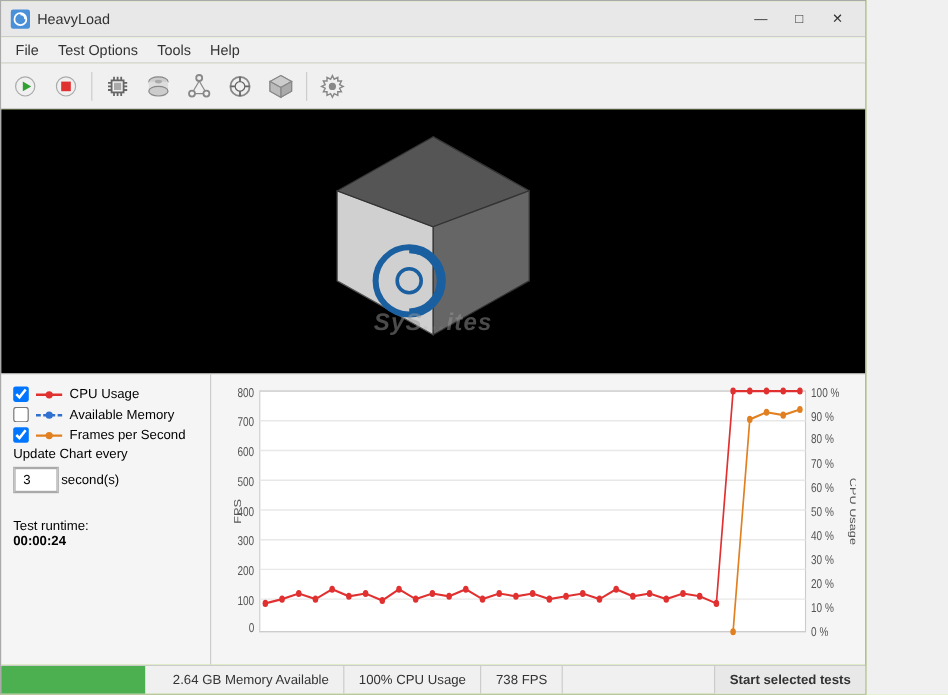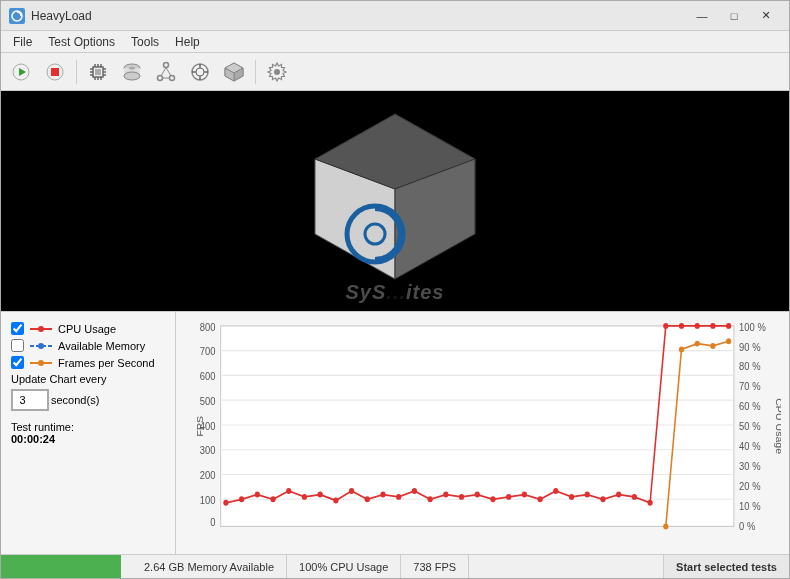--- a/index.html
+++ b/index.html
@@ -5,21 +5,21 @@
     * { margin: 0; padding: 0; box-sizing: border-box; }
     body {
       width: 790px;
       height: 579px;
       font-family: 'Segoe UI', Tahoma, Geneva, Verdana, sans-serif;
       font-size: 12px;
       background: #f0f0f0;
       overflow: hidden;
     }
     .window {
-      width: 790px;
+      width: 722px;
       height: 579px;
       background: #bef264;
       border: 1px solid #aaa;
       display: flex;
       flex-direction: column;
     }
     .title-bar {
       background: #e8e8e8;
       height: 30px;
       display: flex;
@@ -110,21 +110,21 @@
       background: #000;
       height: 220px;
       position: relative;
       display: flex;
       align-items: center;
       justify-content: center;
       overflow: hidden;
     }
     .watermark {
       position: absolute;
-      bottom: 7px;
+      bottom: 30px;
       left: 50%;
       transform: translateX(-50%);
       color: rgba(100,100,100,0.6);
       font-size: 22px;
       font-style: italic;
       font-weight: bold;
       letter-spacing: 2px;
       white-space: nowrap;
     }
     .bottom-panel {
@@ -170,21 +170,21 @@
     }
     .stepper input {
       width: 30px;
       height: 18px;
       border: none;
       text-align: center;
       font-size: 11px;
       outline: none;
     }
     .runtime-section {
-      margin-top: 2px;
+      margin-top: 14px;
       font-size: 11px;
     }
     .chart-area {
       flex: 1;
       padding: 8px 8px 4px 8px;
       position: relative;
     }
     .chart-svg {
       width: 100%;
       height: 100%;

